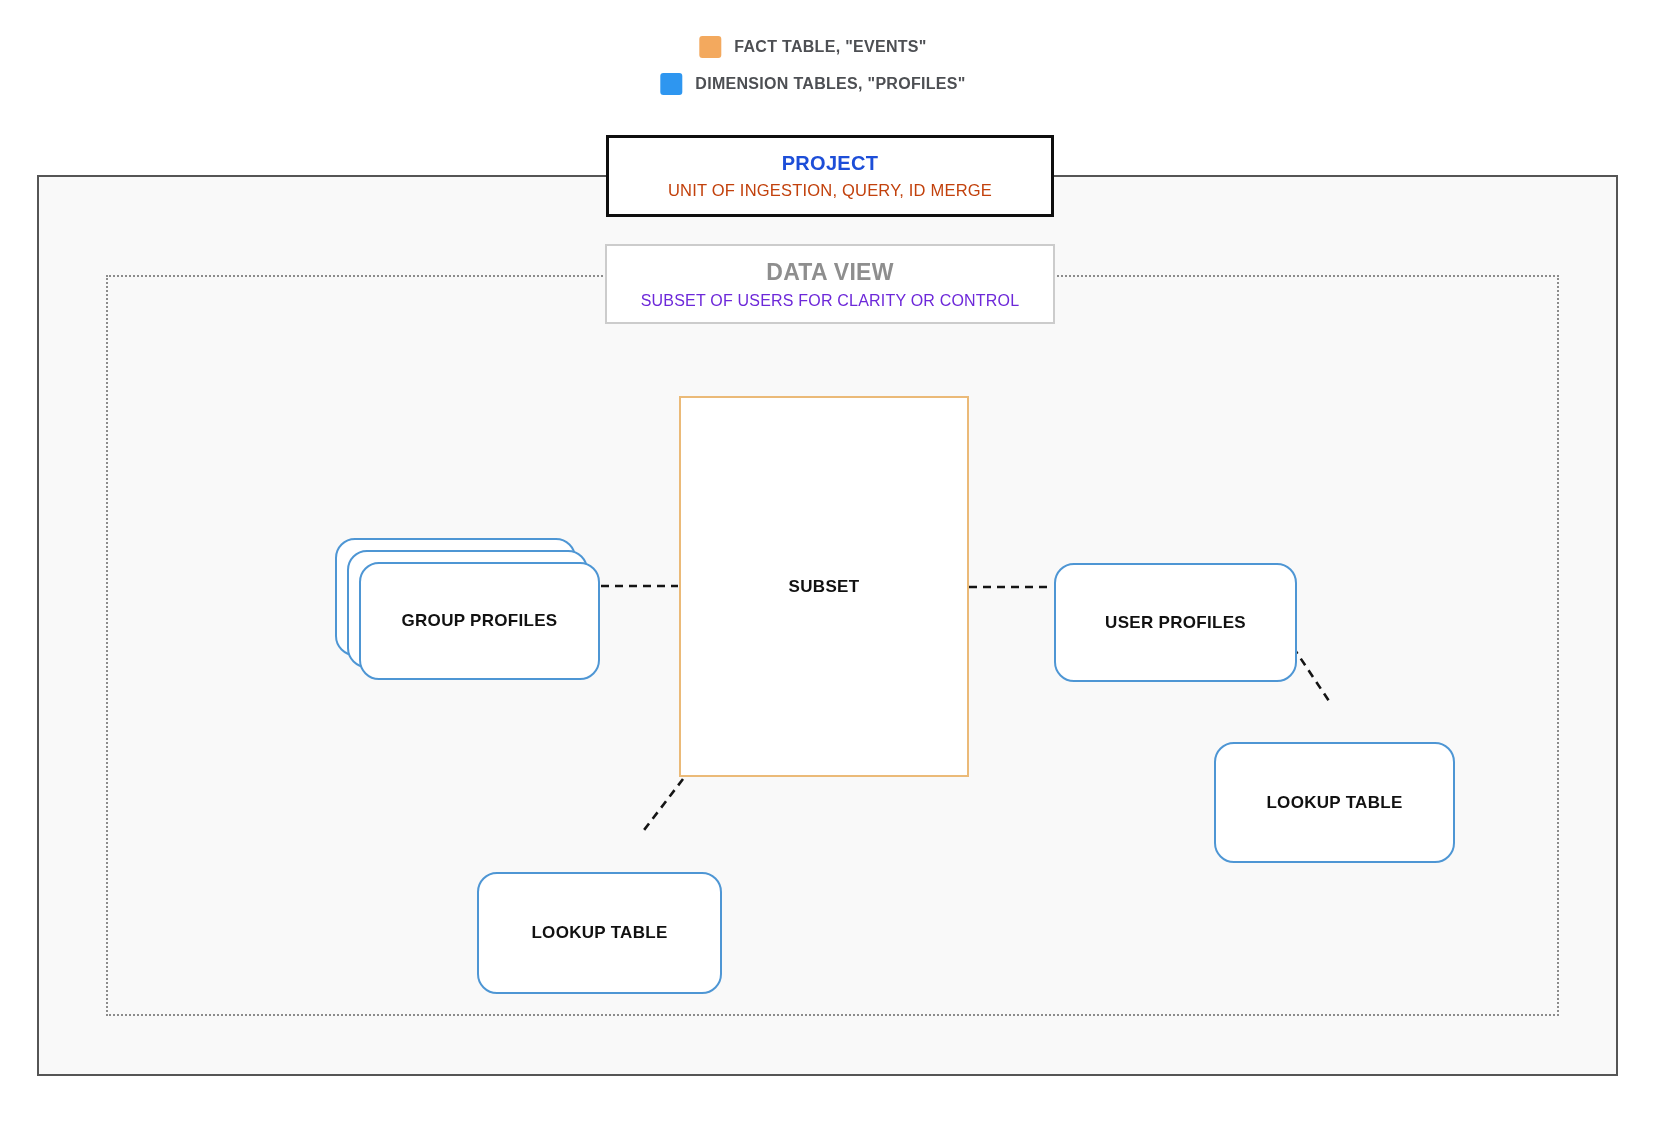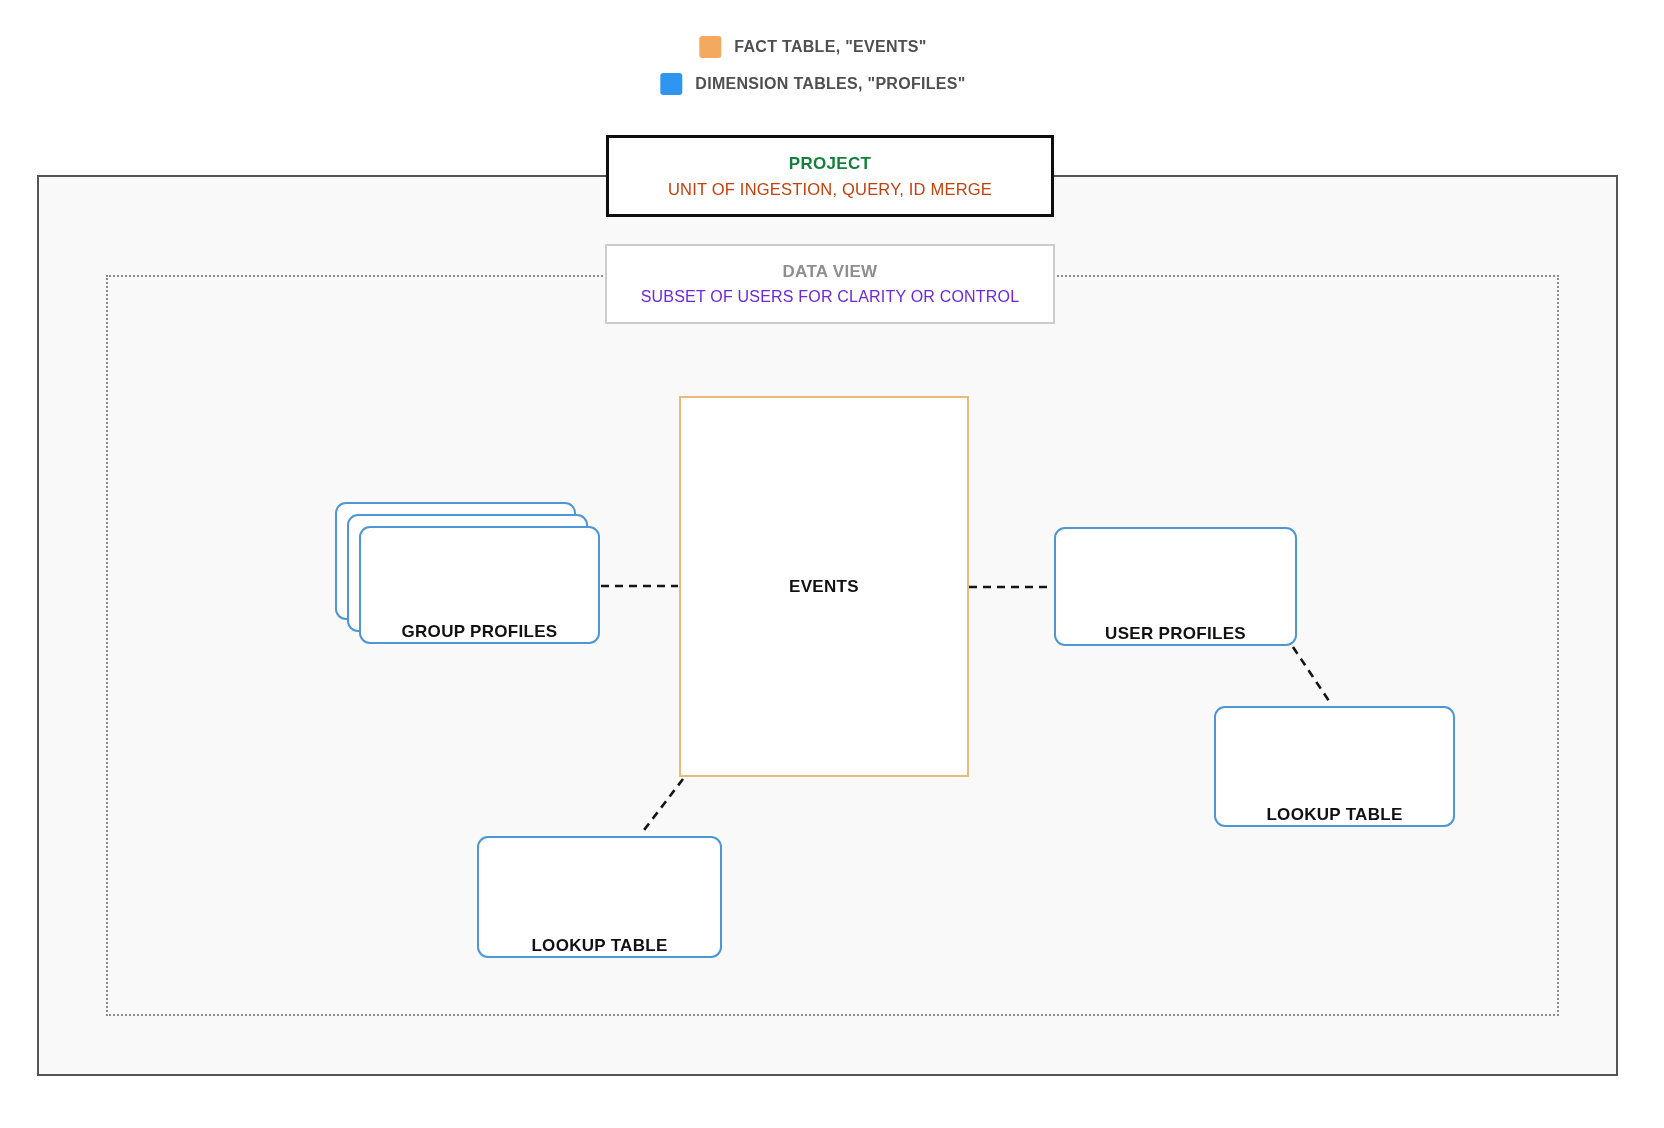--- a/index.html
+++ b/index.html
@@ -42,39 +42,39 @@
 
   
   .title-box{
     position:absolute;box-sizing:border-box;background:#ffffff;z-index:5;
     display:flex;flex-direction:column;align-items:center;justify-content:center;gap:6px;
     text-align:center;
   }
   .project-box{
     left:606px;top:135px;width:448px;height:82px;border:3px solid #0e0e0e;
   }
-  .project-box .box-title{font-size:17px;font-weight:700;color:#15803d;letter-spacing:.3px;}
+  .project-box .box-title{font-size:20px;font-weight:700;color:#1d4ed8;letter-spacing:.3px;}
   .project-box .box-subtitle{font-size:16.5px;color:#c2410c;letter-spacing:.2px;}
   .dataview-box{
     left:605px;top:244px;width:450px;height:80px;border:2px solid #cccccc;
   }
-  .dataview-box .box-title{font-size:17px;font-weight:700;color:#8e8e8e;letter-spacing:.3px;}
+  .dataview-box .box-title{font-size:23px;font-weight:700;color:#8e8e8e;letter-spacing:.3px;}
   .dataview-box .box-subtitle{font-size:16px;color:#6d28d9;letter-spacing:.2px;}
 
   
   .node-label{font-size:17px;font-weight:700;color:#111;letter-spacing:.3px;white-space:nowrap;}
   .events-box{
     position:absolute;left:679px;top:396px;width:290px;height:381px;box-sizing:border-box;
     border:2px solid var(--events-border);background:#ffffff;z-index:4;
     display:flex;align-items:center;justify-content:center;
   }
   .dim-card{
     position:absolute;box-sizing:border-box;background:#ffffff;
-    border:2px solid var(--node-border-blue);border-radius:11px;
-    display:flex;align-items:flex-end;justify-content:center;
+    border:2px solid var(--node-border-blue);border-radius:20px;
+    display:flex;align-items:center;justify-content:center;margin-top:36px;
   }
   .stack-back {left:335px;top:502px;width:241px;height:118px;z-index:3;}
   .stack-mid  {left:347px;top:514px;width:241px;height:118px;z-index:3;}
   .stack-front{left:359px;top:526px;width:241px;height:118px;z-index:4;}
   .user-profiles{left:1054px;top:527px;width:243px;height:119px;z-index:4;}
   .lookup-right {left:1214px;top:706px;width:241px;height:121px;z-index:4;}
   .lookup-bottom{left:477px;top:836px;width:245px;height:122px;z-index:4;}
 
   
   .connector-layer{position:absolute;left:0;top:0;width:1664px;height:1128px;z-index:3;pointer-events:none;}
@@ -111,21 +111,21 @@
     <div class="box-title">PROJECT</div>
     <div class="box-subtitle">UNIT OF INGESTION, QUERY, ID MERGE</div>
   </div>
 
   <div class="title-box dataview-box">
     <div class="box-title">DATA VIEW</div>
     <div class="box-subtitle">SUBSET OF USERS FOR CLARITY OR CONTROL</div>
   </div>
 
   <div class="events-box">
-    <span class="node-label">EVENTS</span>
+    <span class="node-label">SUBSET</span>
   </div>
 
   <div class="dim-card stack-back"></div>
   <div class="dim-card stack-mid"></div>
   <div class="dim-card stack-front">
     <span class="node-label">GROUP PROFILES</span>
   </div>
 
   <div class="dim-card user-profiles">
     <span class="node-label">USER PROFILES</span>

